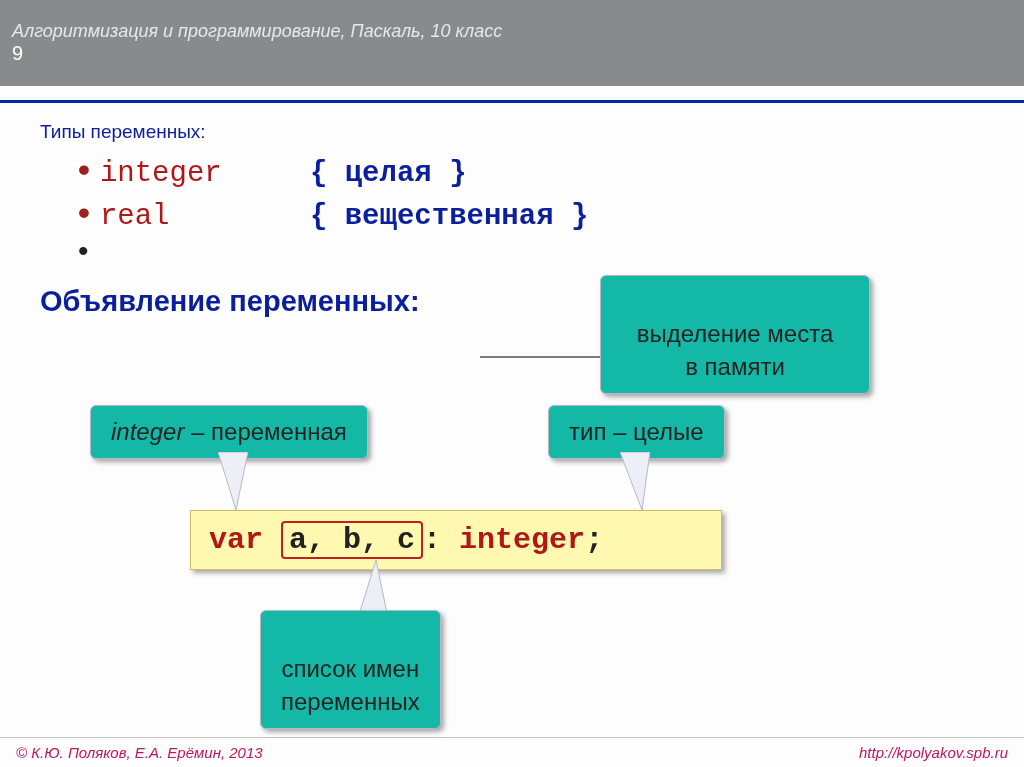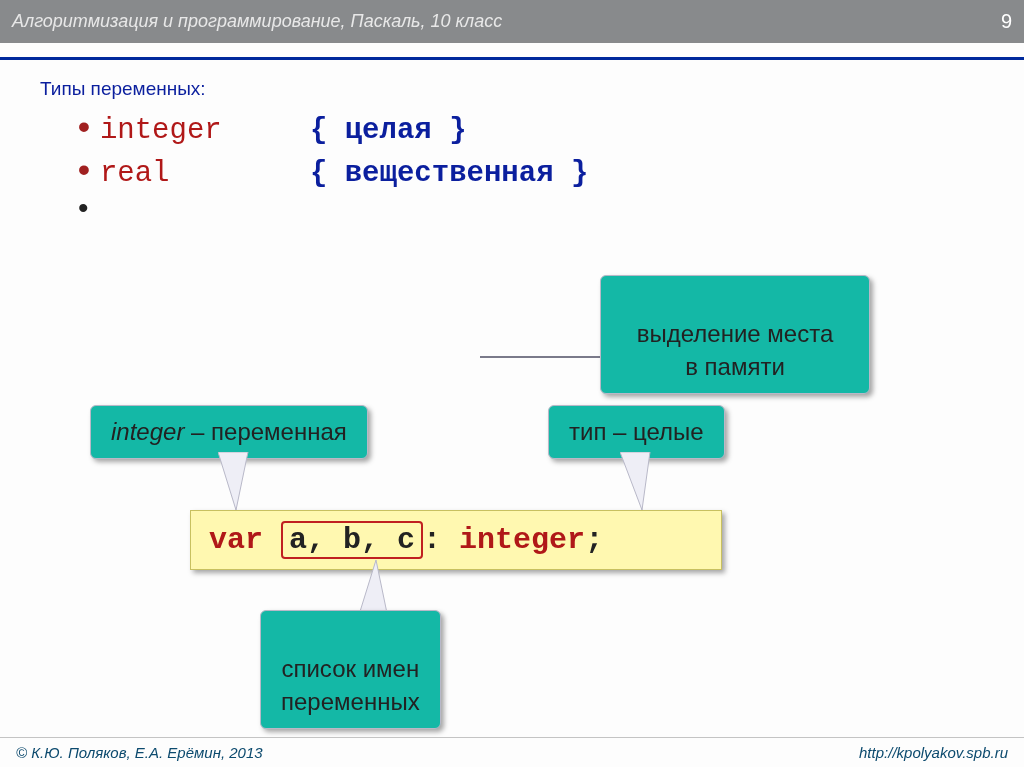--- a/index.html
+++ b/index.html
@@ -7,26 +7,26 @@
     font-family: Arial, Helvetica, sans-serif;
     width: 1024px;
     height: 767px;
     background: #fdfdfd;
     position: relative;
     overflow: hidden;
   }
   .header-bar {
     background: #888a8c;
     color: #e8e8e8;
-    padding: 10px 12px;
+    padding: 21px 12px;
     font-style: italic;
     font-size: 18px;
     display: flex;
     justify-content: space-between;
-    align-items: center;
+    flex-direction: column;
   }
   .page-num { font-style: normal; font-size: 20px; color:#fff; }
   .content { padding: 14px 34px 0 34px; }
   .slide-title {
     font-weight: bold;
     font-size: 29px;
     color: #1a1a1a;
     margin-bottom: 4px;
   }
   .title-underline {
@@ -111,21 +111,21 @@
     background: #7a7a8a;
   }
   .footer {
     position: absolute;
     bottom: 0; left: 0; right: 0;
     border-top: 1px solid #c4c4c4;
     display: flex;
     justify-content: space-between;
     padding: 6px 16px;
     font-size: 15px;
-    color: #0c4a6e;
+    color: #be185d;
     font-style: italic;
     align-items: center;
   }
   .footer .copy { font-style: italic; }
 </style>
 </head>
 <body>
 
 <div class="header-bar">
   <span>Алгоритмизация и программирование, Паскаль, 10 класс</span>
@@ -146,20 +146,21 @@
   <div class="bullet-line">
     <span class="dot-red">•</span>
     <span class="type-col"><span class="kw">real</span></span>
     <span class="cm">{ вещественная }</span>
   </div>
 
   <div class="bullet-line">
     <span class="dot-black">•</span>
   </div>
 
+  <div class="section2">Объявление переменных:</div>
 </div>
 
 <div class="connector" style="left:480px; top:356px; width:130px; height:2px;"></div>
 
 <div class="callout" style="left:600px; top:275px; width:270px; white-space:pre-line;">
   <span>выделение места
 в памяти</span>
 </div>
 
 <div class="callout" style="left:90px; top:405px;">

